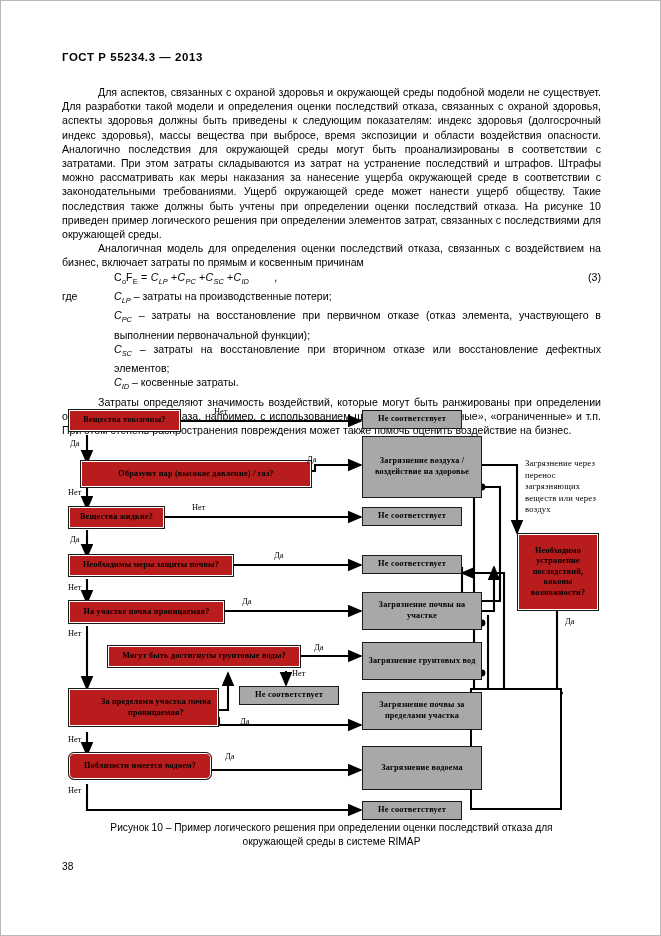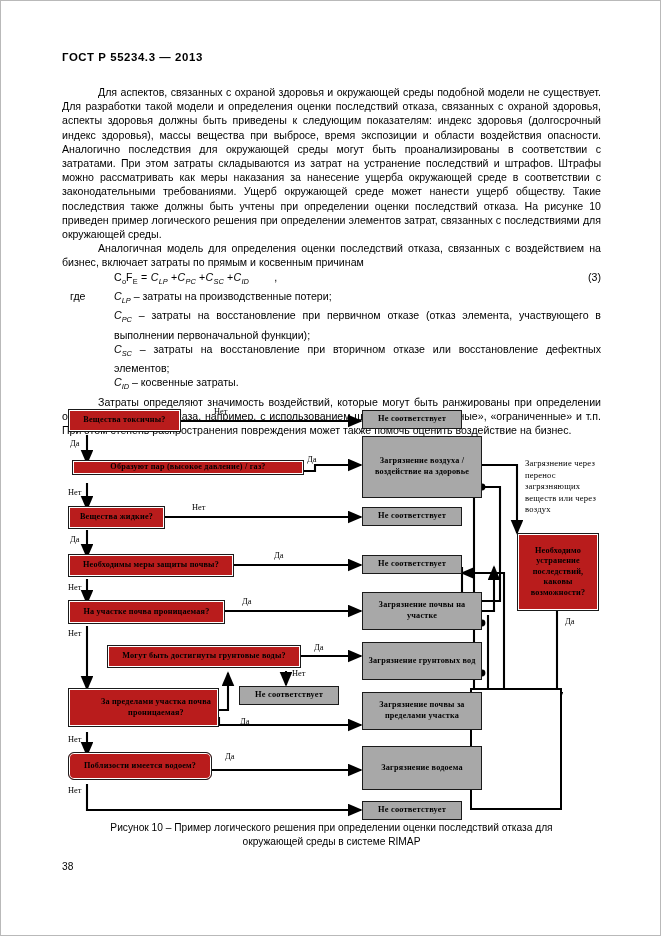--- a/index.html
+++ b/index.html
@@ -48,21 +48,21 @@
     font-style:italic;
     letter-spacing:.3px;
   }
   .formula .rm{font-style:normal;}
   sub{font-size:7.4px;letter-spacing:0;}
   .eqno{
     position:absolute;right:0;top:0;font-style:normal;
   }
   .deflist{font-size:10.6px;line-height:14.2px;}
   .deflist .row{position:relative;padding-left:52px;text-align:justify;}
-  .deflist .gde{position:absolute;left:8px;top:0;}
+  .deflist .gde{position:absolute;left:0;top:0;}
 
   
   .figure{
     position:absolute;
     left:61px;top:404px;
     width:539px;height:415px;
   }
   .fig-canvas{position:absolute;left:0;top:0;width:539px;height:415px;}
   .node{
     position:absolute;
@@ -239,21 +239,21 @@
         <circle cx="495," cy="0" r="0"></circle>
         <circle cx="495" cy="172" r="3.4"></circle>
       </g>
     </svg>
 
     <div class="bigbox" style="left:408px;top:283px;width:88px;height:118px;"></div>
 
     <div class="node q" style="left:6px;top:4px;width:113px;height:23px;">
       <span>Вещества токсичны?</span>
     </div>
-    <div class="node q" style="left:10px;top:55px;width:232px;height:15px;">
+    <div class="node q" style="left:18px;top:55px;width:232px;height:28px;">
       <span>Образуют пар (высокое давление) / газ?</span>
     </div>
     <div class="node q" style="left:6px;top:101px;width:97px;height:23px;">
       <span>Вещества жидкие?</span>
     </div>
     <div class="node q" style="left:6px;top:149px;width:166px;height:23px;">
       <span>Необходимы меры защиты почвы?</span>
     </div>
     <div class="node q" style="left:6px;top:195px;width:157px;height:24px;">
       <span>На участке почва проницаемая?</span>

